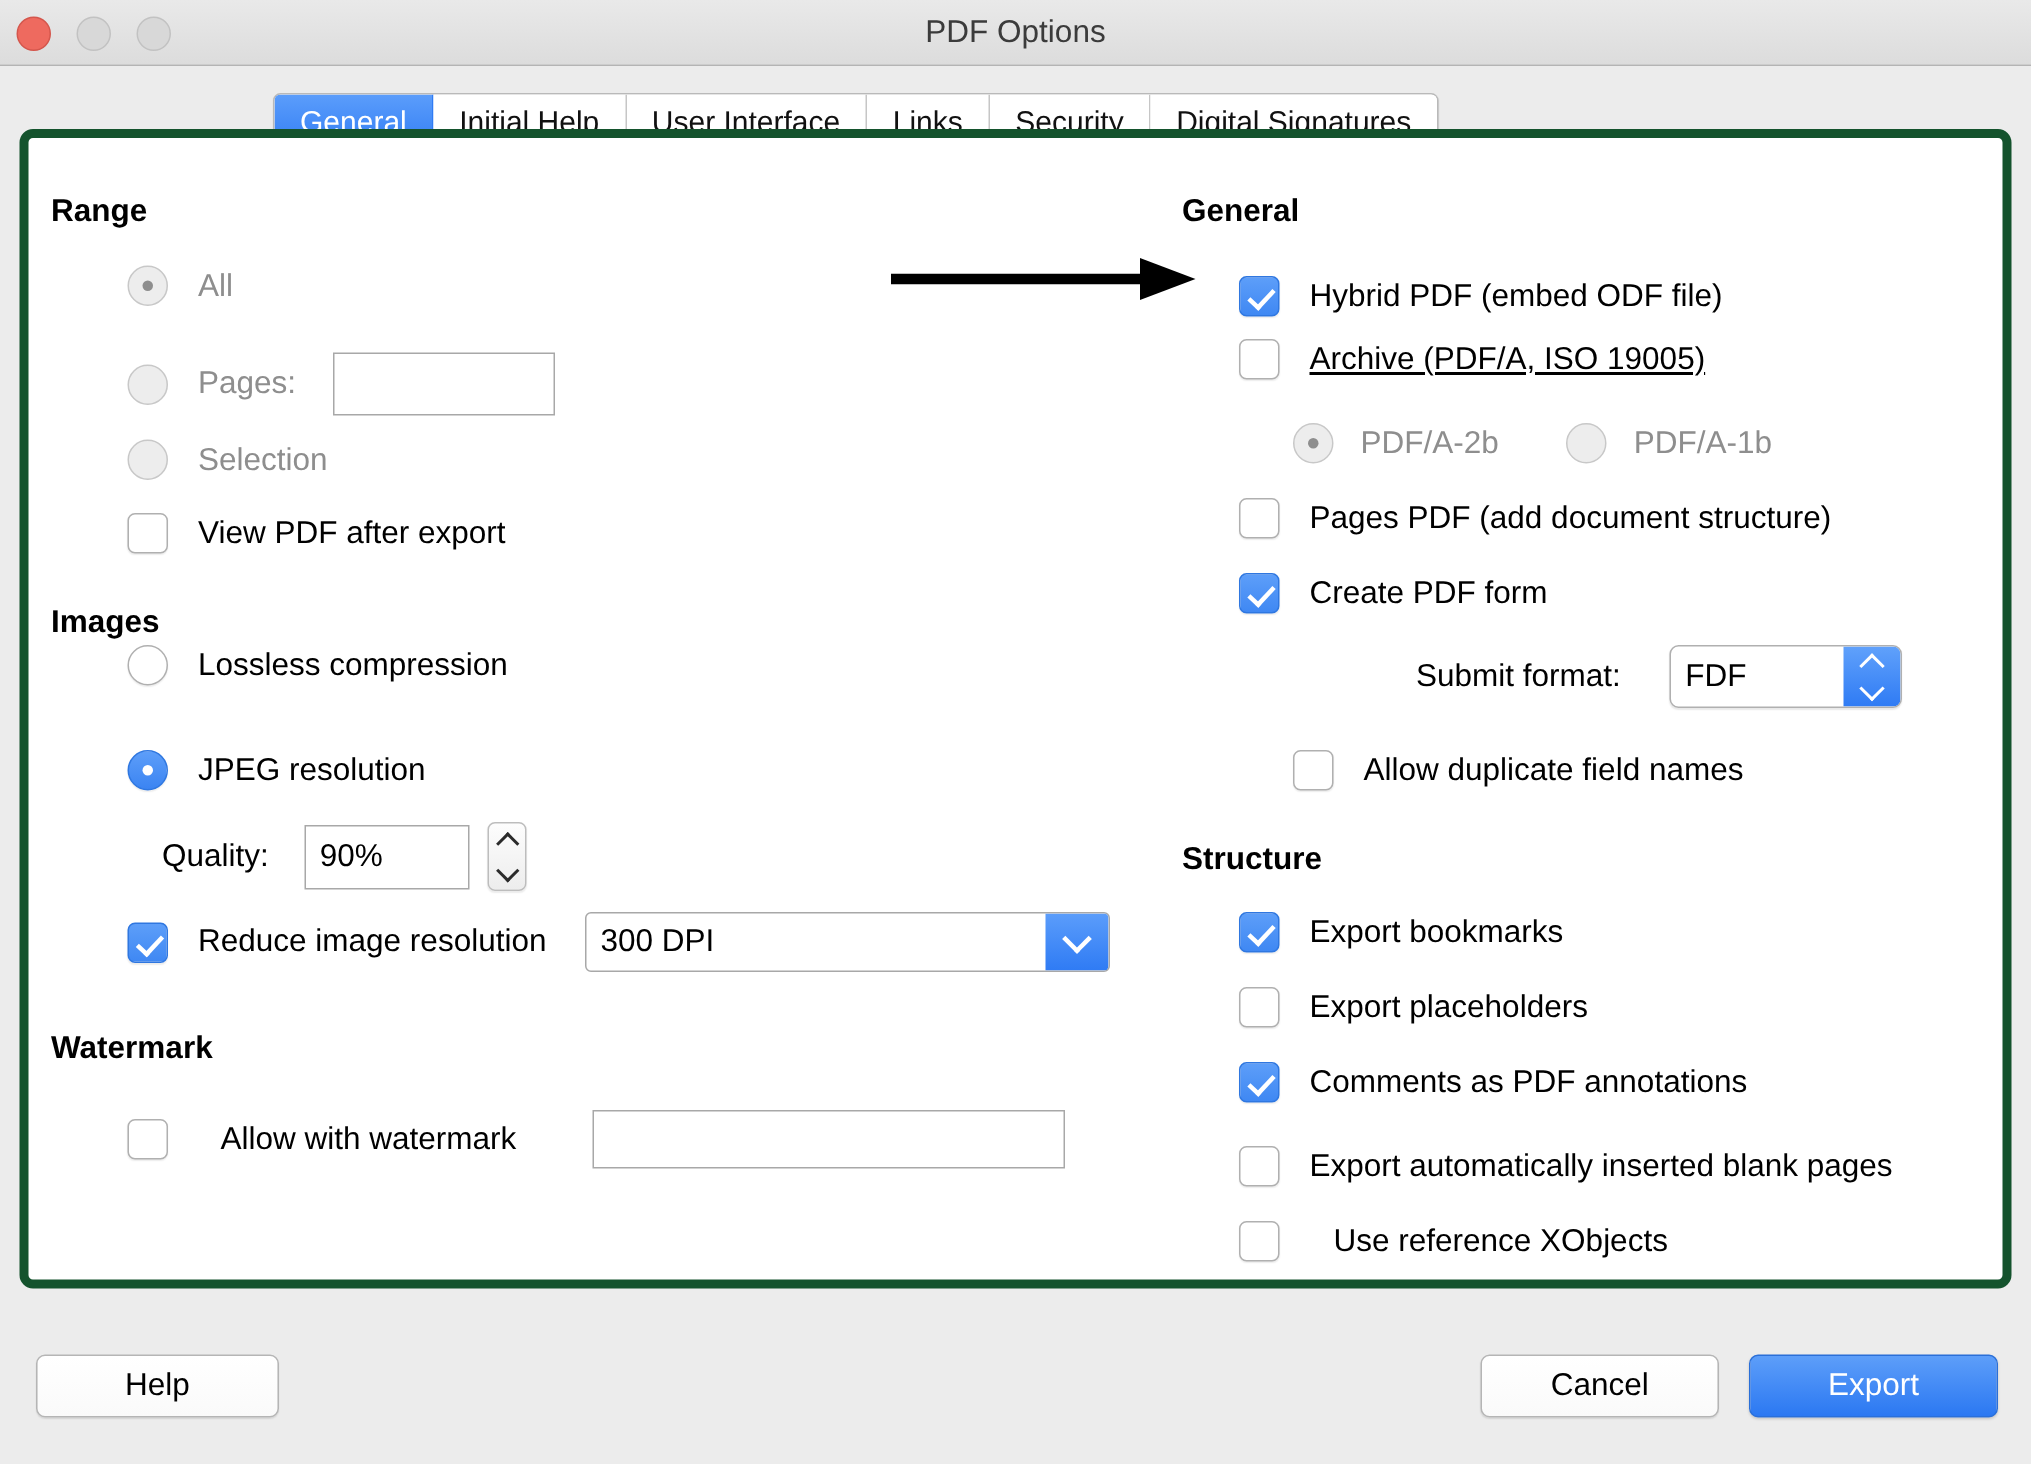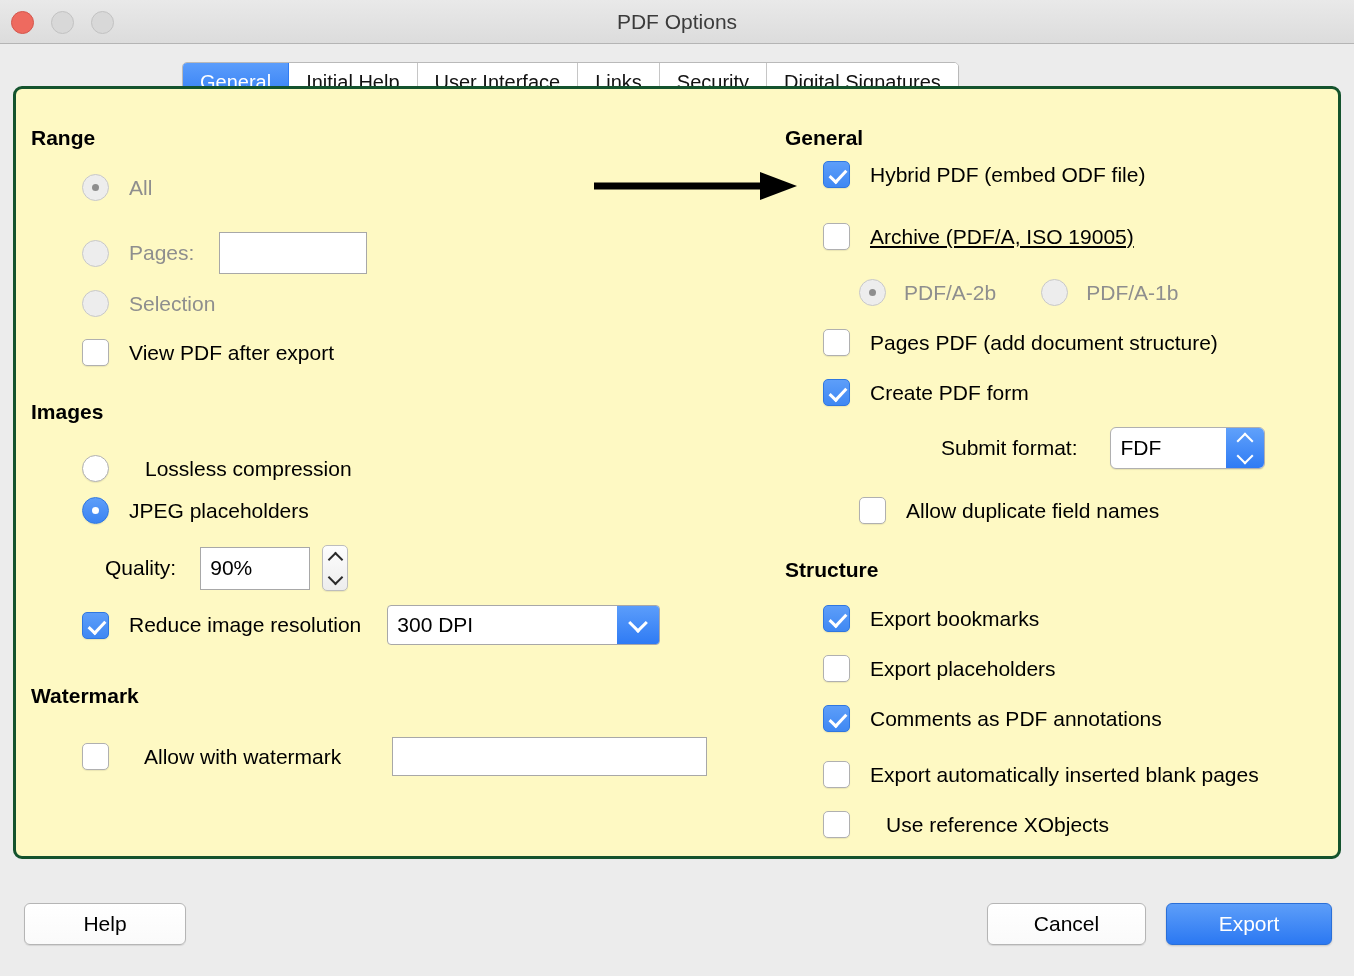--- a/index.html
+++ b/index.html
@@ -79,22 +79,22 @@
     background: linear-gradient(to bottom, #5b9dfb 0%, #2f7bf4 100%);
     color: #ffffff;
     border-right-color: #2f7bf4;
   }
 
   
   .panel {
     position: absolute;
     left: 13px; top: 86px;
     width: 1328px; height: 773px;
-    background: #fef9c3;
-    border: 3px solid #14532d;
+    background: #ffffff;
+    border: 6px solid #14532d;
     border-radius: 9px;
     box-sizing: border-box;
     padding-left: 36px;
   }
 
   .col-left  { position: absolute; left: 15px;  top: 0; width: 740px; height: 100%; }
   .col-right { position: absolute; left: 755px; top: 0; width: 560px; height: 100%; }
 
   .group-title {
     position: absolute;
@@ -352,64 +352,64 @@
       <div class="lbl disabled" style="margin-left:20px;">Selection</div>
     </div>
 
     <div class="row" style="left:51px; top:250px;">
       <div class="check"></div>
       <div class="lbl" style="margin-left:20px;">View PDF after export</div>
     </div>
 
     <div class="group-title" style="left:0; top:311px;">Images</div>
 
-    <div class="row" style="left:51px; top:366px;gap:16px;">
+    <div class="row" style="left:51px; top:338px;">
       <div class="radio"></div>
       <div class="lbl" style="margin-left:20px;">Lossless compression</div>
     </div>
 
     <div class="row" style="left:51px; top:408px;">
       <div class="radio on"></div>
-      <div class="lbl" style="margin-left:20px;">JPEG placeholders</div>
+      <div class="lbl" style="margin-left:20px;">JPEG resolution</div>
     </div>
 
     <div class="row" style="left:74px; top:456px;">
       <div class="lbl">Quality:</div>
       <div class="textinput" style="margin-left:24px; width:110px; height:43px;">90%</div>
       <div class="stepper" style="margin-left:12px;">
         <span class="chev up"></span>
         <span class="chev down"></span>
       </div>
     </div>
 
     <div class="row" style="left:51px; top:516px;">
       <div class="check on"></div>
       <div class="lbl" style="margin-left:20px;">Reduce image resolution</div>
-      <div class="combo" style="margin-left:26px; width:273px;">
+      <div class="combo" style="margin-left:26px; width:350px;">
         <div class="value">300 DPI</div>
         <div class="btn">
           <span class="chev"></span>
         </div>
       </div>
     </div>
 
     <div class="group-title" style="left:0; top:595px;">Watermark</div>
 
     <div class="row" style="left:51px; top:648px;">
       <div class="check"></div>
       <div class="lbl" style="margin-left:35px;">Allow with watermark</div>
       <div class="textinput" style="margin-left:51px; width:315px; height:39px;"></div>
     </div>
   </div>
 
   <div class="col-right">
 
     <div class="group-title" style="left:14px; top:37px;">General</div>
 
-    <div class="row" style="left:52px; top:72px;justify-content:space-between;">
+    <div class="row" style="left:52px; top:92px;justify-content:space-between;">
       <div class="check on"></div>
       <div class="lbl" style="margin-left:20px;">Hybrid PDF (embed ODF file)</div>
     </div>
 
     <div class="row" style="left:52px; top:134px;">
       <div class="check"></div>
       <div class="lbl" style="margin-left:20px;text-decoration:underline;">Archive (PDF/A, ISO 19005)</div>
     </div>
 
     <div class="row" style="left:88px; top:190px;">

